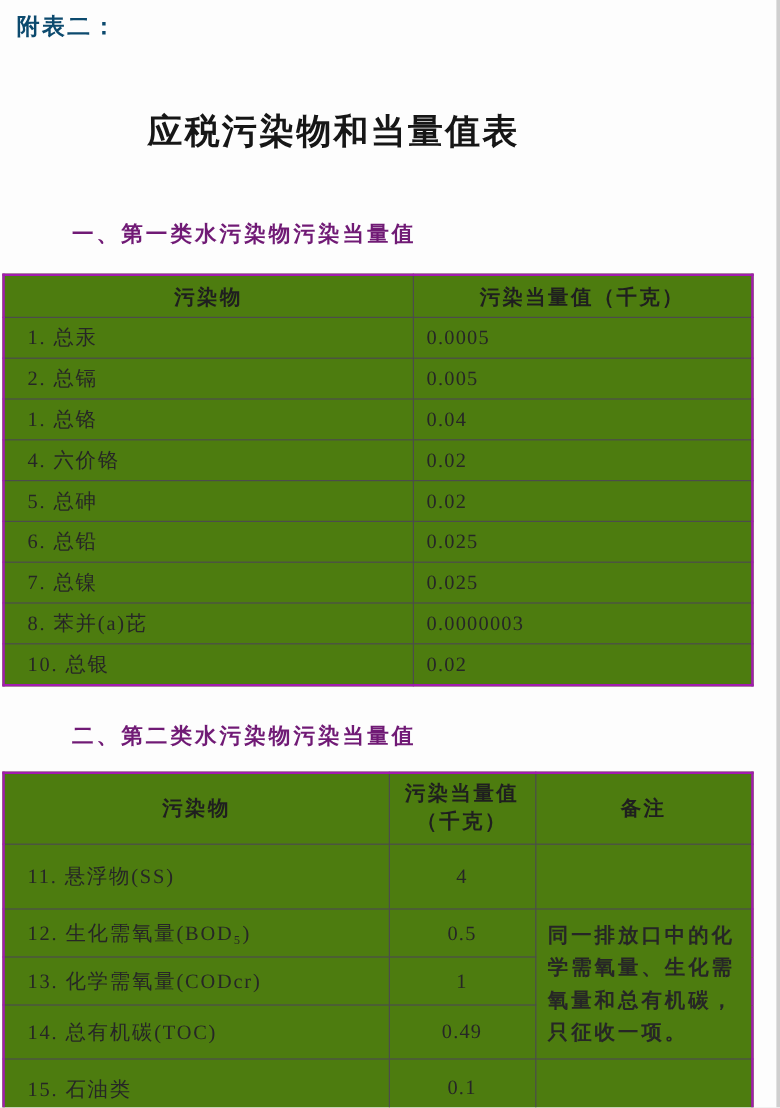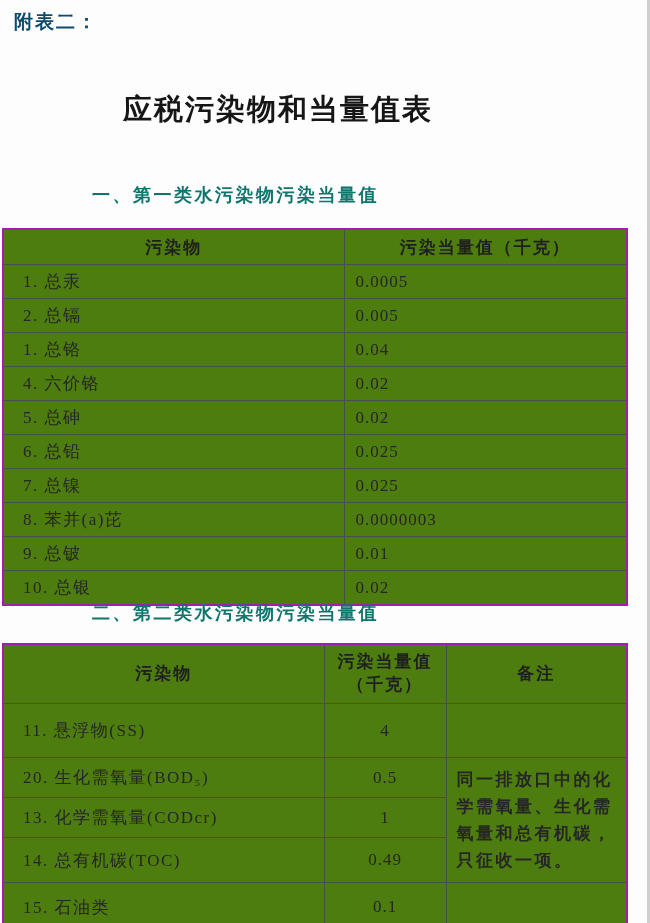--- a/index.html
+++ b/index.html
@@ -40,22 +40,21 @@
     letter-spacing: 2px;
     color: #161616;
   }
   .section-heading {
     position: absolute;
     left: 60px;
     font-family: "Liberation Sans", "DejaVu Sans", sans-serif;
     font-weight: 700;
     font-size: 18px;
     letter-spacing: 2.5px;
-    color: #0f766e;
-    margin-left: 32px;
+    color: #701a75;
   }
   #section1-heading { top: 183px; }
   #section2-heading { top: 601px; }
 
   table.pollutant-table {
     position: absolute;
     left: 2px;
     width: 624px;
     border-collapse: collapse;
     table-layout: fixed;
@@ -171,24 +170,20 @@
       </tr>
       <tr>
         <td class="pollutant-cell">7. 总镍</td>
         <td class="value-cell">0.025</td>
       </tr>
       <tr>
         <td class="pollutant-cell">8. 苯并(a)芘</td>
         <td class="value-cell">0.0000003</td>
       </tr>
       <tr>
-        <td class="pollutant-cell">9. 总铍</td>
-        <td class="value-cell">0.01</td>
-      </tr>
-      <tr>
         <td class="pollutant-cell">10. 总银</td>
         <td class="value-cell">0.02</td>
       </tr>
     </tbody>
   </table>
 
   <div class="section-heading" id="section2-heading">二、第二类水污染物污染当量值</div>
 
   <table class="pollutant-table" id="table2">
     <colgroup>
@@ -206,21 +201,21 @@
         <th>备注</th>
       </tr>
     </thead>
     <tbody>
       <tr class="r11">
         <td class="pollutant-cell">11. 悬浮物(SS)</td>
         <td class="value-cell">4</td>
         <td class="remark-cell"></td>
       </tr>
       <tr class="r12">
-        <td class="pollutant-cell">20. 生化需氧量(BOD₅)</td>
+        <td class="pollutant-cell">12. 生化需氧量(BOD₅)</td>
         <td class="value-cell">0.5</td>
         <td class="remark-cell" rowspan="3">同一排放口中的化学需氧量、生化需氧量和总有机碳，只征收一项。</td>
       </tr>
       <tr class="r13">
         <td class="pollutant-cell">13. 化学需氧量(CODcr)</td>
         <td class="value-cell">1</td>
       </tr>
       <tr class="r14">
         <td class="pollutant-cell">14. 总有机碳(TOC)</td>
         <td class="value-cell">0.49</td>

